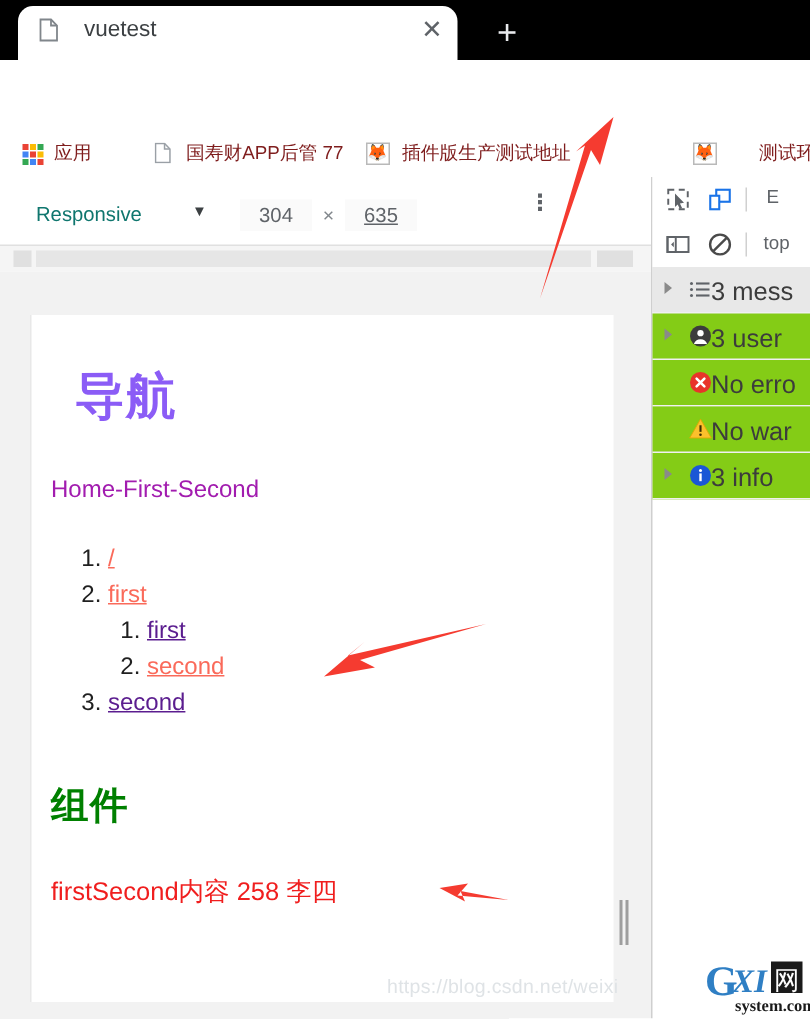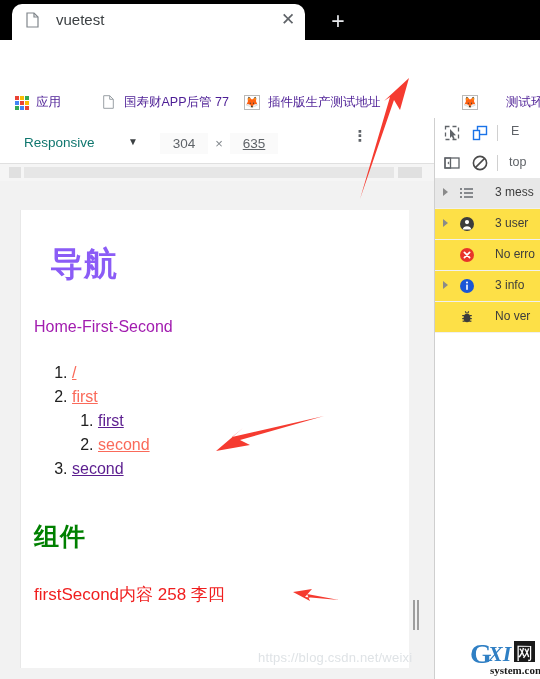--- a/index.html
+++ b/index.html
@@ -60,21 +60,21 @@
     font-size:15.5px;color:#9aa0a6;white-space:nowrap;
   }
   #omnibox-text b{color:#202124;font-weight:400;}
 
   
   #bookmarks{
     position:absolute;left:0;top:88px;width:540px;height:30px;
     background:#ffffff;
   }
   .bm-label{
-    position:absolute;top:6px;font-size:12.5px;color:#4c1d95;white-space:nowrap;
+    position:absolute;top:6px;font-size:12.5px;color:#7f1d1d;white-space:nowrap;
   }
   #bm-apps-grid{
     position:absolute;left:15px;top:8px;width:14px;height:14px;
     display:grid;grid-template-columns:repeat(3,4px);grid-template-rows:repeat(3,4px);gap:1px;
   }
   #bm-apps-grid i{display:block;width:4px;height:4px;}
   #bm-apps-label{left:36px;}
   #bm-doc-icon{position:absolute;left:103px;top:7px;width:11px;height:14px;}
   #bm-doc-label{left:124px;}
   #bm-fox1-icon{position:absolute;left:244px;top:7px;width:16px;height:15px;}
@@ -178,29 +178,29 @@
   #dt-inspect{position:absolute;left:8px;top:6px;width:18px;height:18px;}
   #dt-device{position:absolute;left:36px;top:6px;width:18px;height:18px;}
   #dt-sep1{position:absolute;left:62px;top:7px;width:1px;height:16px;background:#d0d0d0;}
   #dt-tab-e{position:absolute;left:76px;top:6px;font-size:12.5px;color:#5f6368;}
   #dt-sidebar{position:absolute;left:8px;top:36px;width:18px;height:18px;}
   #dt-clear{position:absolute;left:36px;top:36px;width:18px;height:18px;}
   #dt-sep2{position:absolute;left:62px;top:37px;width:1px;height:16px;background:#d0d0d0;}
   #dt-ctx{position:absolute;left:74px;top:37px;font-size:12.5px;color:#5f6368;}
 
   #dt-list{position:absolute;left:0;top:60px;width:106px;}
-  .dt-item{position:relative;height:30px;background:#fde047;border-bottom:1px solid #f0f0f0;}
+  .dt-item{position:relative;height:30px;background:#84cc16;border-bottom:1px solid #f0f0f0;}
   .dt-item.sel{background:#e8e8e8;}
   .dt-arrow{
     position:absolute;left:8px;top:10px;width:0;height:0;
     border-left:5px solid #8a8a8a;border-top:4px solid transparent;border-bottom:4px solid transparent;
   }
   .dt-ico{position:absolute;left:24px;top:7px;width:16px;height:16px;}
   .dt-label{
-    position:absolute;left:60px;top:7px;font-size:12px;color:#3c3c3c;white-space:nowrap;
+    position:absolute;left:39px;top:7px;font-size:17px;color:#3c3c3c;white-space:nowrap;
   }
 
   
   #arrows{position:absolute;left:0;top:0;width:540px;height:679px;pointer-events:none;}
   #watermark{
     position:absolute;left:258px;top:650px;
     font-size:13px;color:#dfe3e6;white-space:nowrap;letter-spacing:.2px;
   }
   #logo{
     position:absolute;left:470px;top:637px;width:70px;height:42px;
@@ -378,50 +378,43 @@
     <div class="dt-item">
       <span class="dt-ico">
         <svg width="16" height="16" viewBox="0 0 16 16">
             <circle cx="8" cy="8" r="7" fill="#e8342a"></circle>
             <path d="M5.4 5.4l5.2 5.2M10.6 5.4l-5.2 5.2" stroke="#ffffff" stroke-width="1.7" stroke-linecap="round"></path>
           </svg>
       </span>
       <span class="dt-label">No erro</span>
     </div>
 
+    <div class="dt-item">
+      <span class="dt-ico">
+        <svg width="16" height="16" viewBox="0 0 16 16">
+            <path d="M8 1.4L15.2 14H.8z" fill="#fbc02d" stroke="#e0a800" stroke-width=".6"></path>
+            <rect x="7.3" y="5.5" width="1.4" height="4.4" fill="#3c2c00"></rect>
+            <circle cx="8" cy="11.8" r=".85" fill="#3c2c00"></circle>
+          </svg>
+      </span>
+      <span class="dt-label">No war</span>
+    </div>
 
     <div class="dt-item">
       <span class="dt-arrow"></span>
       <span class="dt-ico">
         <svg width="16" height="16" viewBox="0 0 16 16">
             <circle cx="8" cy="8" r="7" fill="#1a56d6"></circle>
             <circle cx="8" cy="4.6" r="1" fill="#ffffff"></circle>
             <rect x="7.2" y="6.6" width="1.6" height="5.2" fill="#ffffff"></rect>
           </svg>
       </span>
       <span class="dt-label">3 info</span>
     </div>
 
-    <div class="dt-item">
-      <span class="dt-ico">
-        <svg width="16" height="16" viewBox="0 0 16 16">
-            <g fill="#3c3c3c">
-              <ellipse cx="8" cy="9" rx="3.4" ry="4.3"></ellipse>
-              <rect x="3.2" y="6" width="2.2" height="1.2"></rect>
-              <rect x="10.6" y="6" width="2.2" height="1.2"></rect>
-              <rect x="3.2" y="9" width="2.2" height="1.2"></rect>
-              <rect x="10.6" y="9" width="2.2" height="1.2"></rect>
-              <rect x="3.6" y="11.6" width="2.2" height="1.2"></rect>
-              <rect x="10.2" y="11.6" width="2.2" height="1.2"></rect>
-              <path d="M6.2 2.4l1.3 2M9.8 2.4l-1.3 2" stroke="#3c3c3c" stroke-width="1.1"></path>
-            </g>
-          </svg>
-      </span>
-      <span class="dt-label">No ver</span>
-    </div>
 
   </div>
 </div>
 
 <svg id="arrows" viewBox="0 0 540 679">
   <g fill="#f53b30">
     <path d="M409 78 L400 110 L394 100 L360 199 L390 97 L384 101 Z"></path>
     <path d="M324 416 L232 437 L243 428 L216 451 L250 445 L240 440 Z"></path>
     <path d="M339 600 L305 597 L312 589 L293 592 L310 601 L307 594 Z"></path>
   </g>

